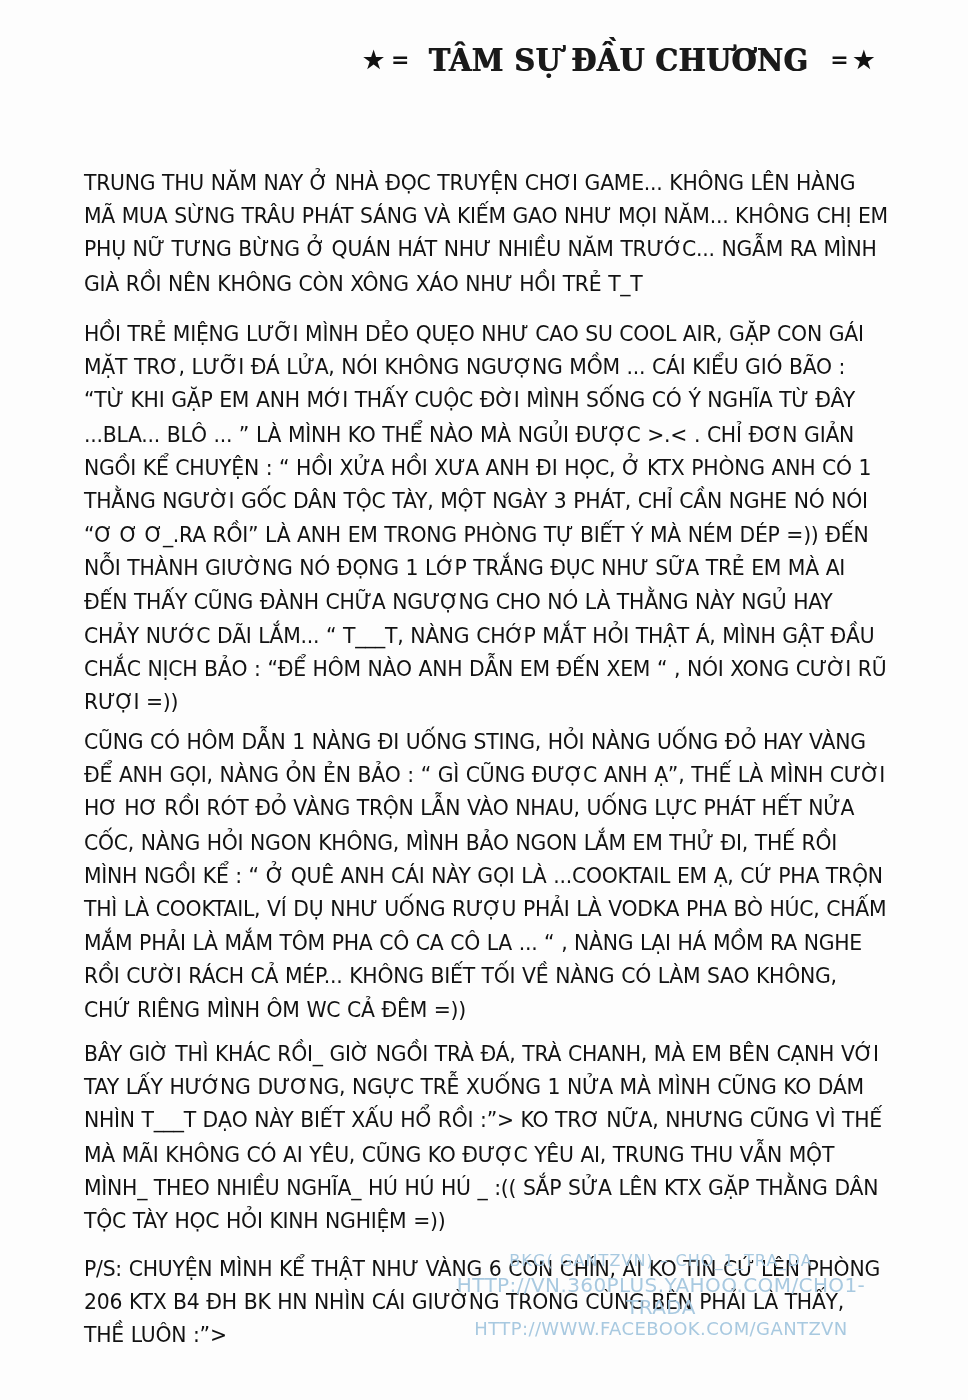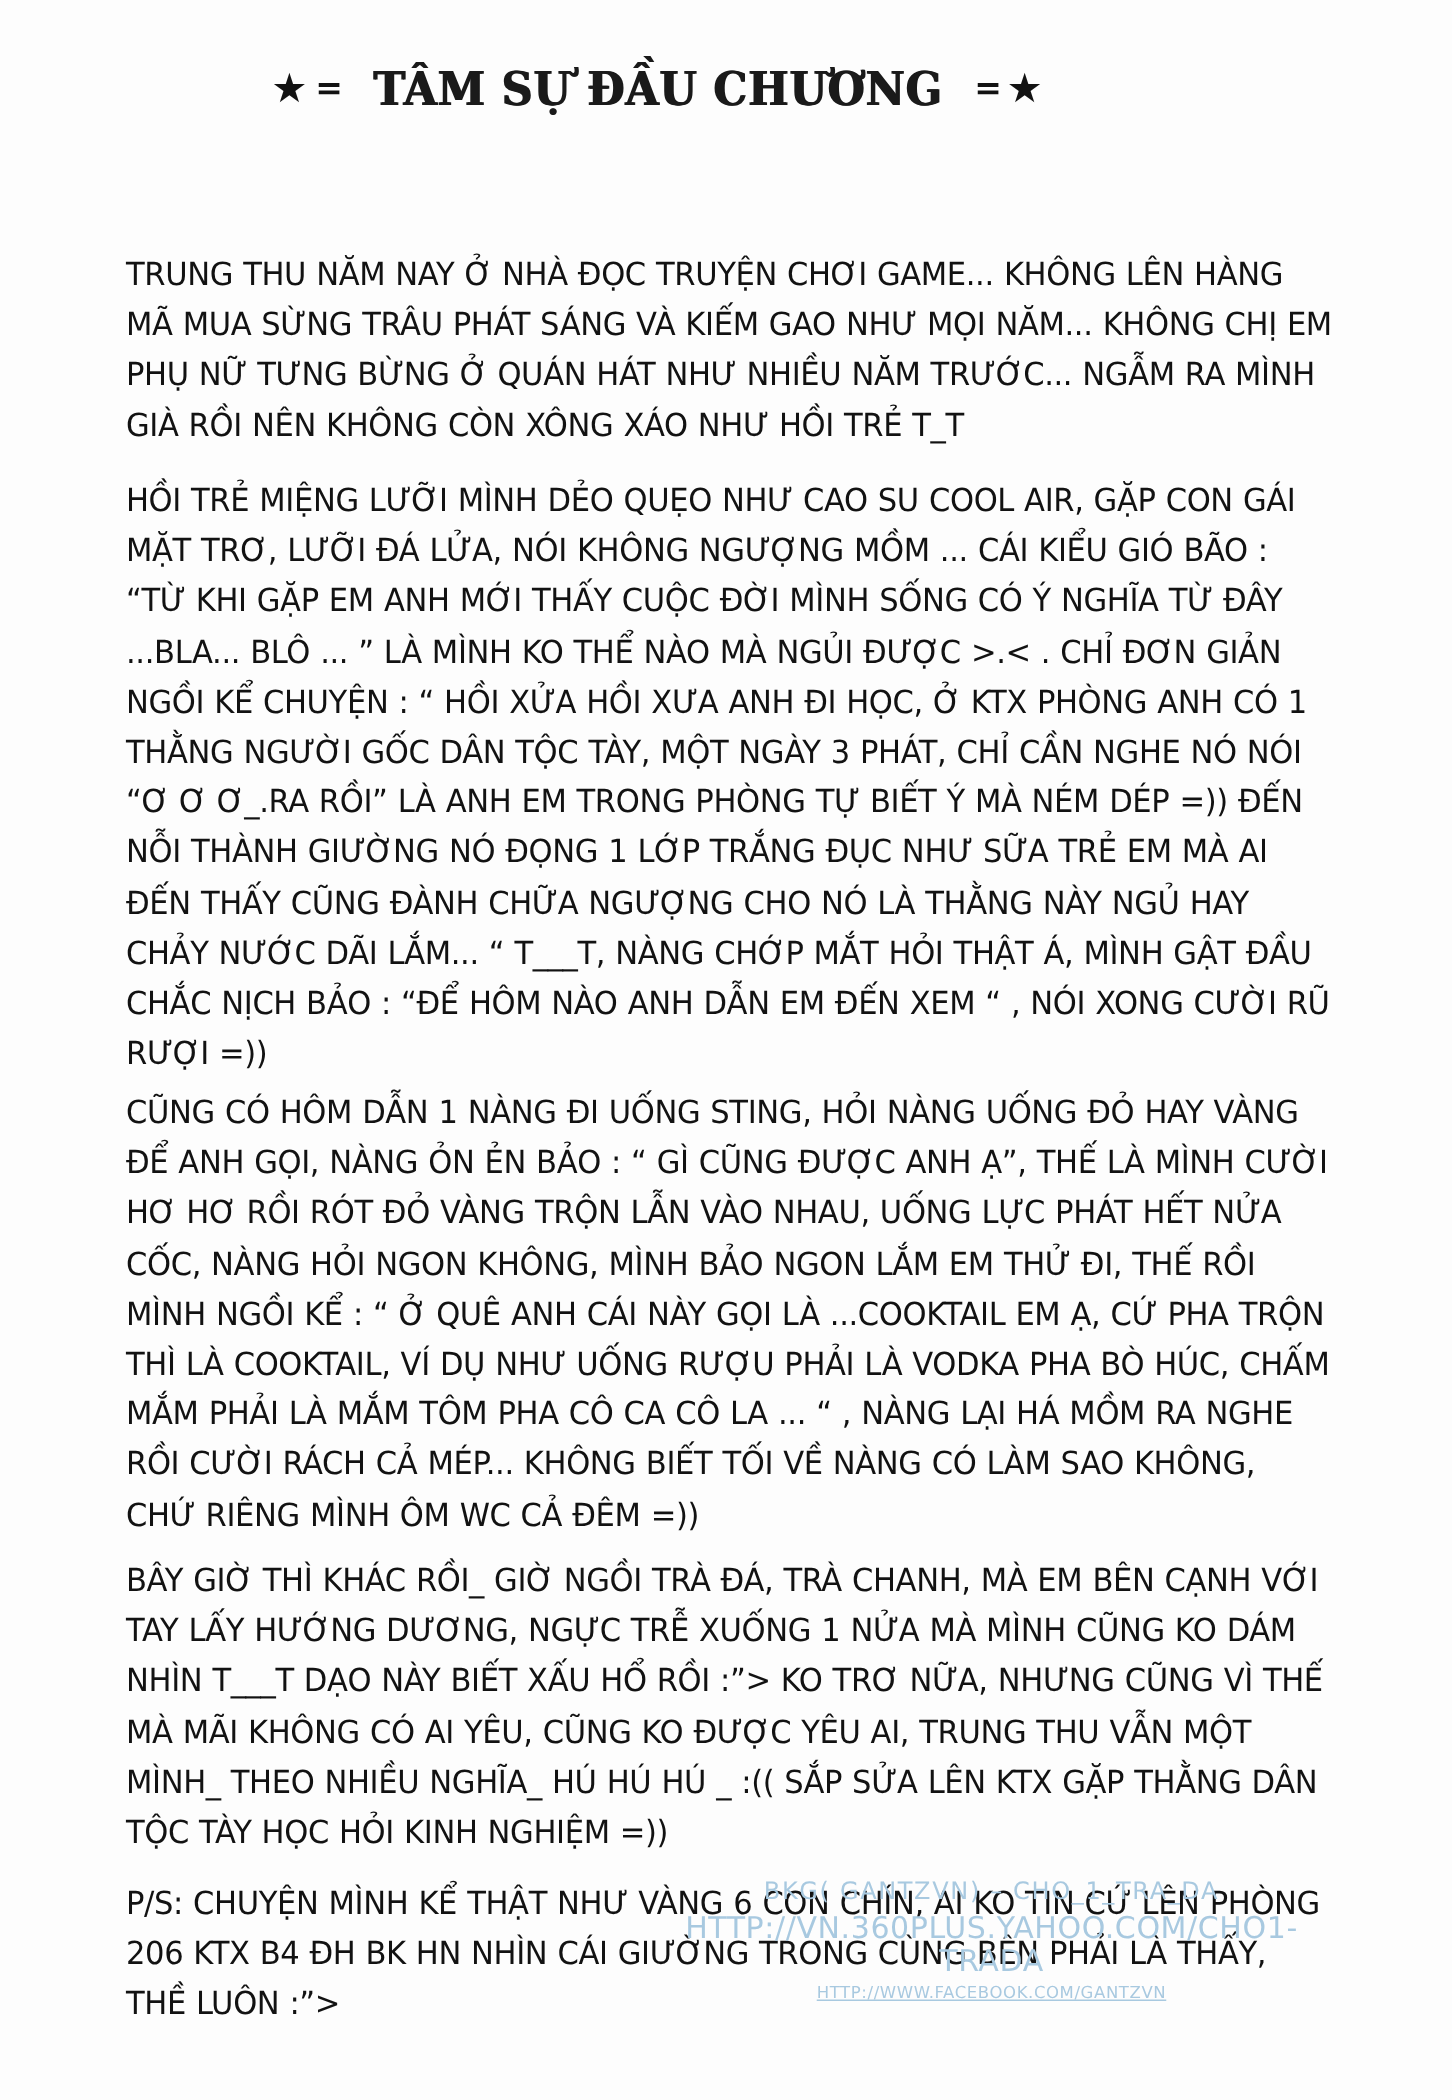--- a/index.html
+++ b/index.html
@@ -22,21 +22,21 @@
     background: #fdfdfd;
     box-sizing: border-box;
   }
 
   
   .title-bar {
     position: absolute;
     top: 42px;
     left: 0;
     width: 876px;
-    text-align: center;
+    text-align: right;
     white-space: nowrap;
   }
   .title-text {
     display: inline-block;
     font-family: "DejaVu Serif", serif;
     font-weight: 700;
     font-size: 31px;
     letter-spacing: 0.6px;
     color: #1a1a1a;
     transform: scaleX(0.92);
@@ -98,22 +98,21 @@
     line-height: 26px;
     color: #a8c9e0;
   }
   .credit-url {
     font-size: 20px;
     letter-spacing: 0.4px;
     line-height: 22px;
     color: #a8c9e0;
   }
   .credit-url.second {
-    font-size: 11px;
-    text-decoration: underline;
+    font-size: 18px;
   }
 </style>
 </head>
 <body>
 
 <div class="page">
 
   <div class="title-bar">
     <span class="star">★</span>
     <span class="eqmark">=</span>

